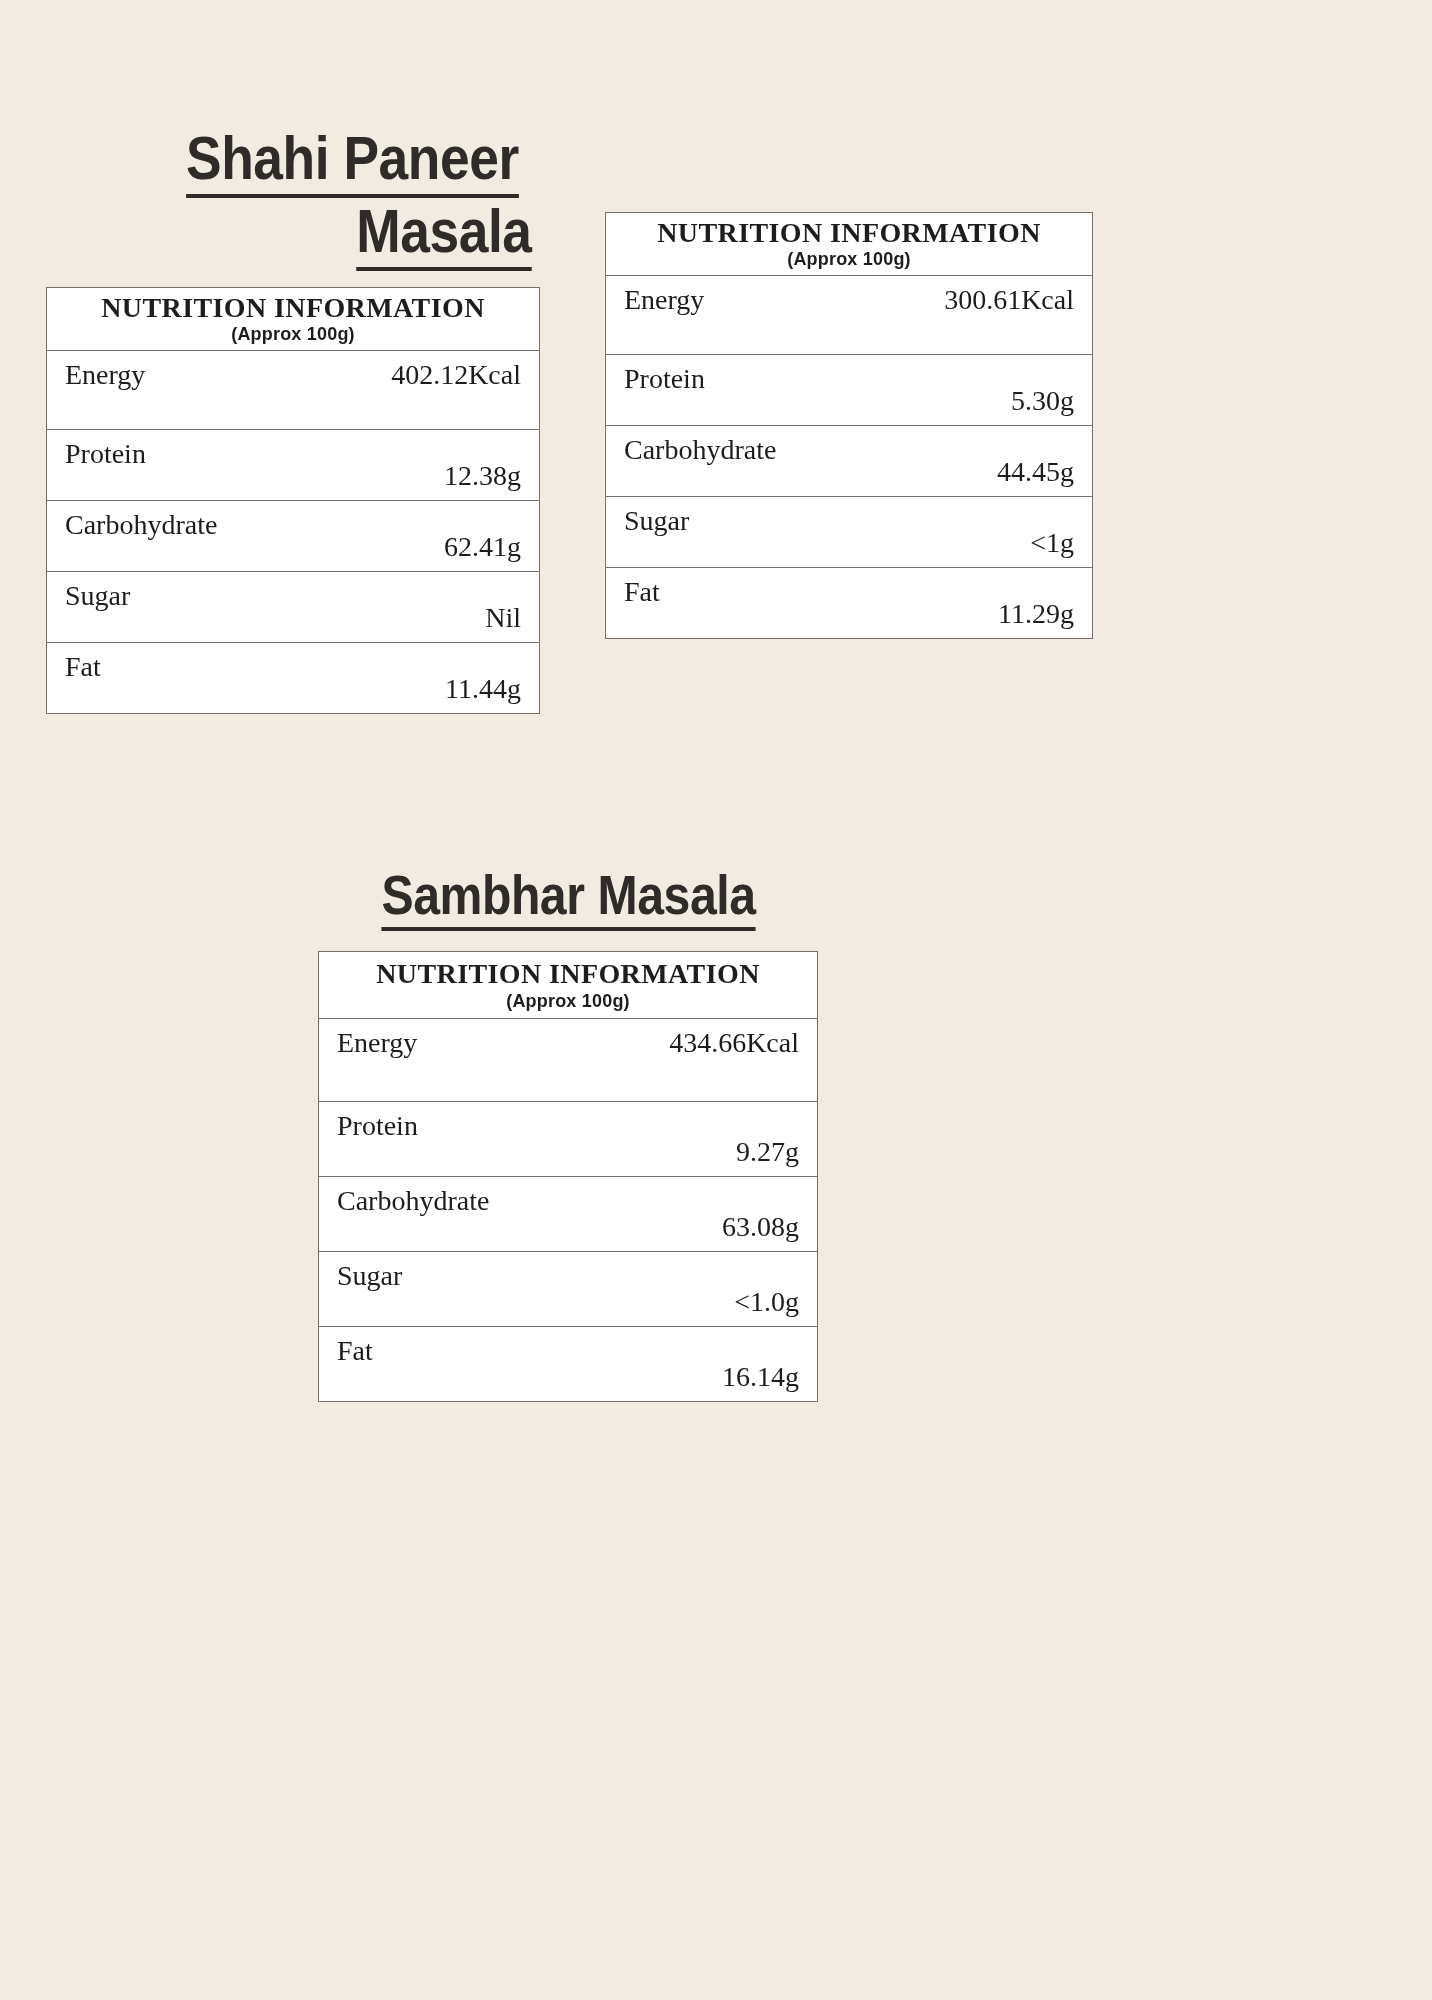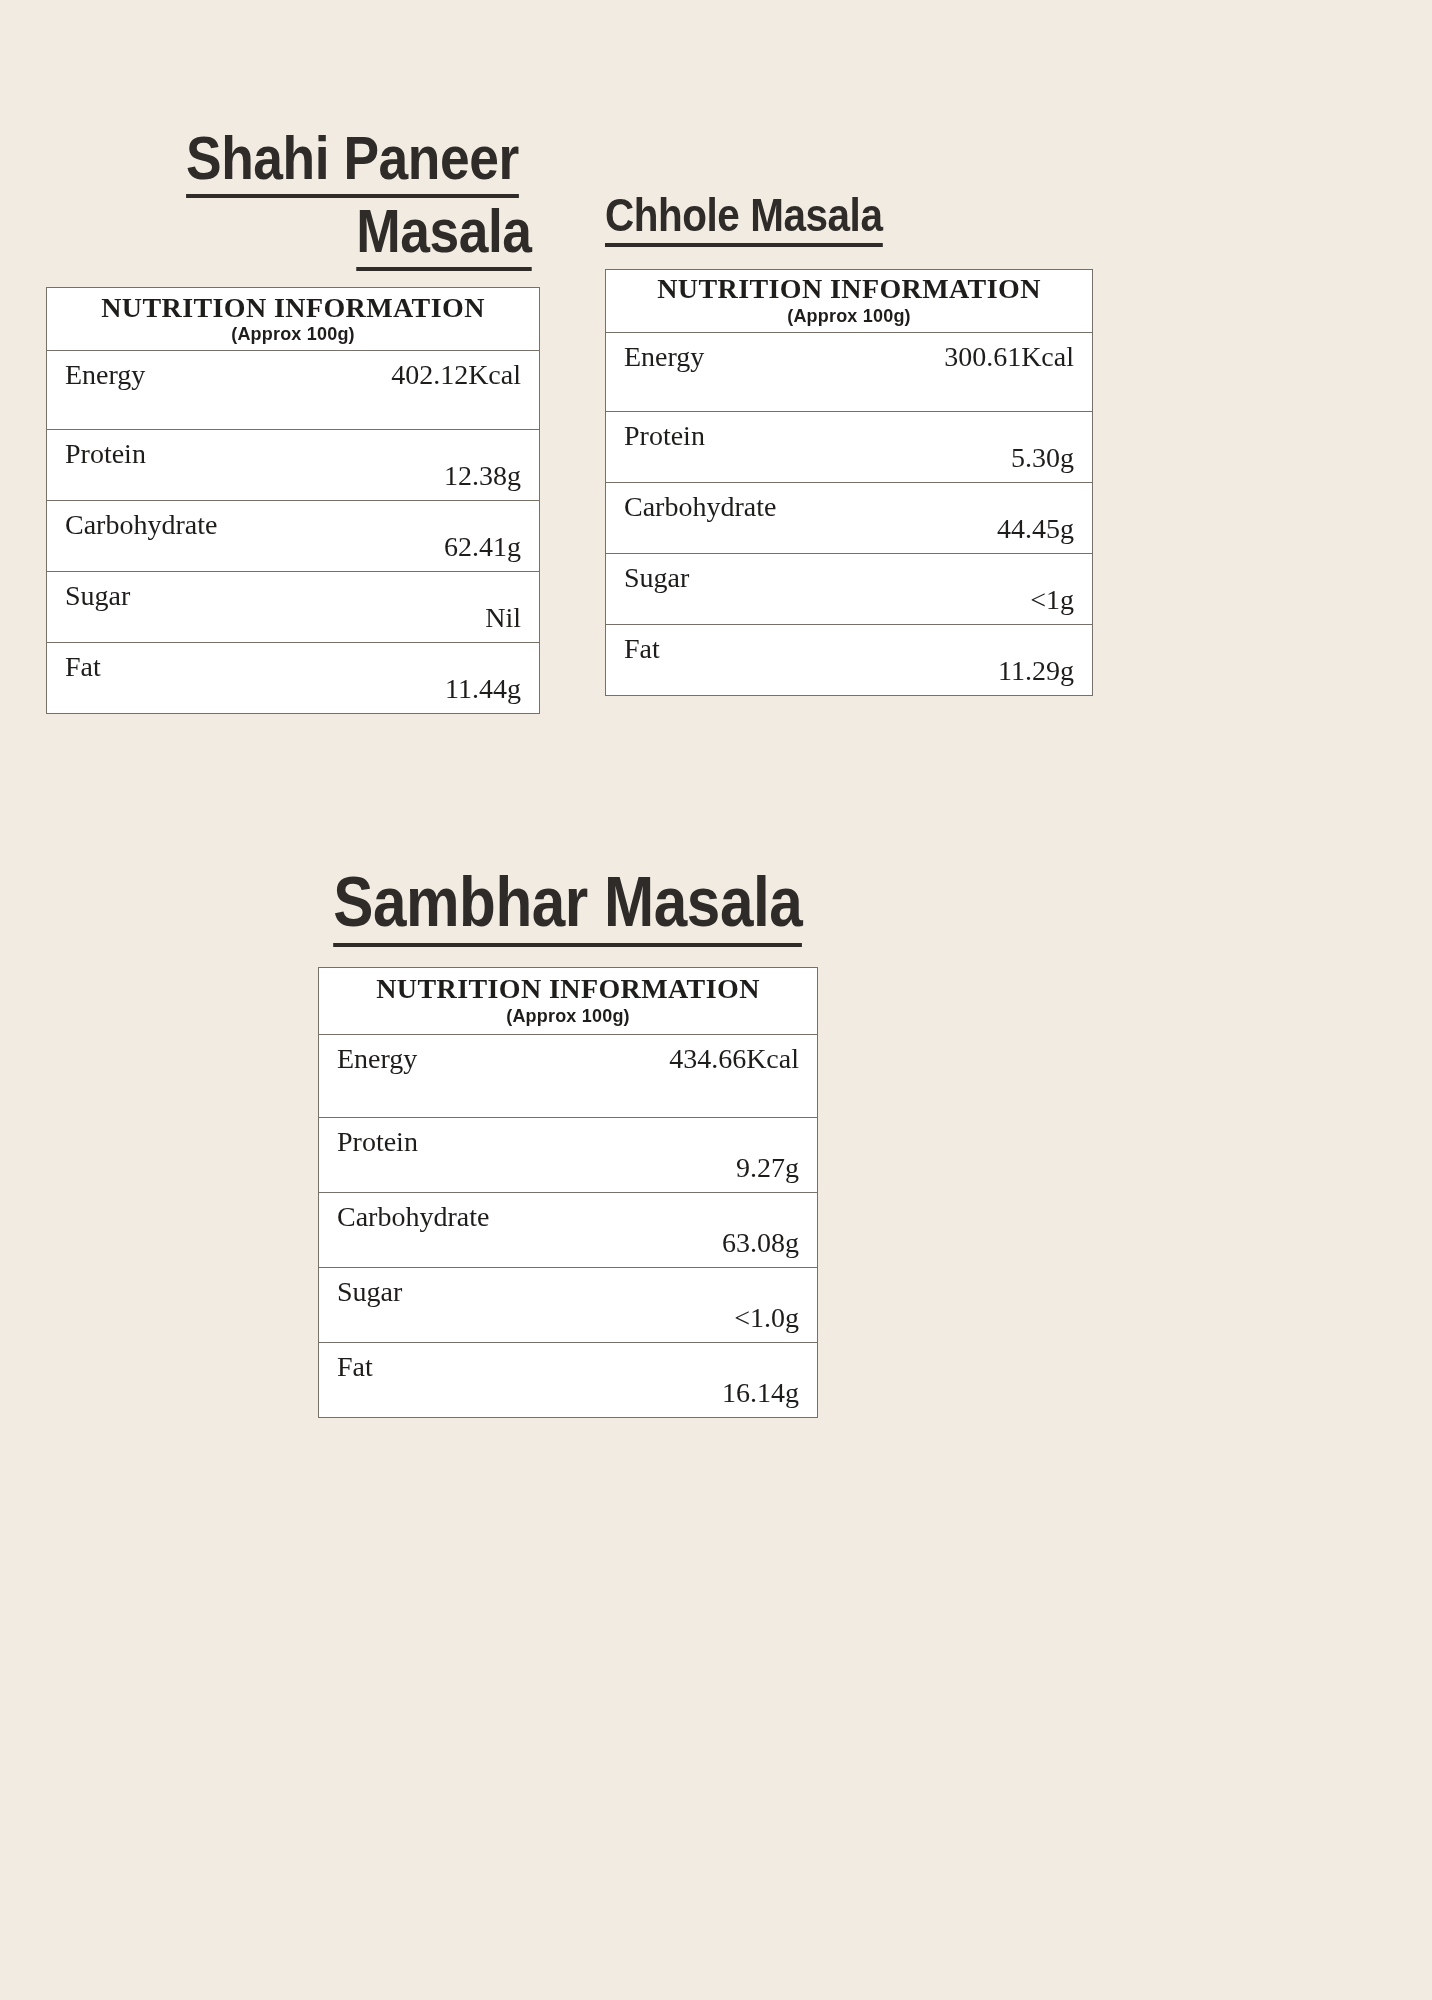--- a/index.html
+++ b/index.html
@@ -43,21 +43,21 @@
   }
   .title-shahi .tline { transform-origin: center; }
 
   .title-chhole {
     font-size: 47px;
     text-align: left;
   }
   .title-chhole .tline { transform-origin: left; }
 
   .title-sambhar {
-    font-size: 70px;
+    font-size: 56px;
     text-align: center;
     width: 700px;
   }
   .title-sambhar .tline { transform-origin: center; }
 
   
   .nut-table {
     border-collapse: collapse;
     width: 100%;
     table-layout: fixed;
@@ -162,23 +162,20 @@
         <tr>
           <td class="label">Fat</td>
           <td class="value">11.44g</td>
         </tr>
       </tbody>
     </table>
   </div>
 </div>
 
 <div class="card" id="card-chhole">
-  <div class="card-title title-chhole">
-    <span class="tline">Chhole Masala</span>
-  </div>
   <div class="table-wrap">
     <table class="nut-table">
       <tbody>
         <tr>
           <td class="nut-head-band" colspan="2">
             <span class="nut-head-title">NUTRITION INFORMATION</span>
             <span class="nut-head-sub">(Approx 100g)</span>
           </td>
         </tr>
         <tr class="row-first">

